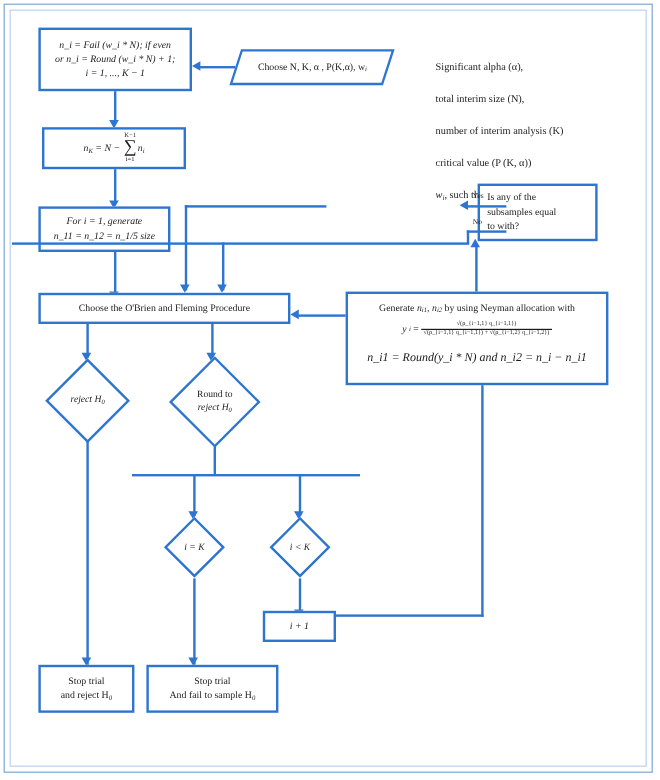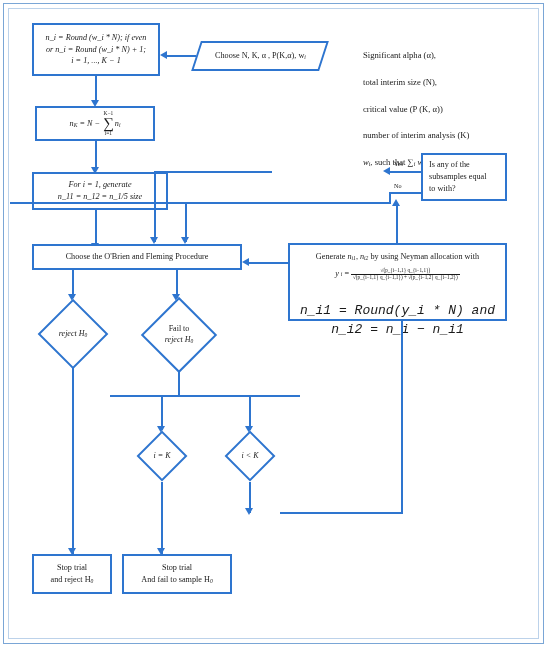--- a/index.html
+++ b/index.html
@@ -171,33 +171,33 @@
 <body>
 
 <div id="page">
 
   <div id="outer-frame"></div>
   <div id="inner-frame"></div>
 
   <div id="legend" style="left:363px; top:36px; width:175px;">
     <div>Significant alpha (α),</div>
     <div>total interim size (N),</div>
+    <div>number of interim analysis (K)</div>
     <div>critical value (P (K, α))</div>
-    <div>number of interim analysis (K)</div>
     <div><span class="mi">w</span><span class="sub mi">i</span><span>, such that ∑</span><span class="sub mi">i</span><span class="mi"> w</span><span class="sub mi">i</span><span> = 1.</span></div>
   </div>
 
   <div class="node para" style="left:196px; top:41px; width:128px; height:30px;">
     <div class="para-inner">
       <span class="para-text"><span>Choose N, K, α , P(K,α), w</span><span class="sub mi">i</span></span>
     </div>
   </div>
 
   <div class="node process" style="left:32px; top:23px; width:128px; height:53px; flex-direction:column;">
-    <span class="boxline mi">n_i = Round (w_i * N); if even</span>
+    <span class="boxline mi">n_i = Fail (w_i * N); if even</span>
     <span class="boxline mi">or n_i = Round (w_i * N) + 1;</span>
     <span class="boxline mi">i = 1, ..., K − 1</span>
   </div>
 
   <div class="ln lnh" style="left:166px; top:55px; width:30px;"></div>
   <div class="arrow arrow-left" style="left:160px; top:51px;"></div>
 
   <div class="ln lnv" style="left:95px; top:76px; height:26px;"></div>
   <div class="arrow arrow-down" style="left:91px; top:100px;"></div>
 
@@ -207,30 +207,30 @@
       <span class="sigma-wrap">
         <span class="lim">K−1</span>
         <span class="sig">∑</span>
         <span class="lim">i=1</span>
       </span><span class="mi">n</span><span class="sub mi">i</span></span>
   </div>
 
   <div class="ln lnv" style="left:95px; top:141px; height:28px;"></div>
   <div class="arrow arrow-down" style="left:91px; top:167px;"></div>
 
-  <div class="node process" style="left:32px; top:172px; width:136px; height:38px; flex-direction:column;">
+  <div class="node process" style="left:32px; top:172px; width:110px; height:38px; flex-direction:column;">
     <span class="boxline mi">For i = 1, generate</span>
     <span class="boxline mi">n_11 = n_12 = n_1/5 size</span>
   </div>
 
   <div class="ln lnv" style="left:95px; top:210px; height:40px;"></div>
   <div class="arrow arrow-down" style="left:91px; top:243px;"></div>
 
 
-  <div class="node process" style="left:421px; top:153px; width:86px; height:48px; flex-direction:column; align-items:flex-start; text-align:right; padding-left:6px;">
+  <div class="node process" style="left:398px; top:153px; width:100px; height:48px; flex-direction:column; align-items:flex-start; text-align:right; padding-left:6px;">
     <span class="boxline">Is any of the</span>
     <span class="boxline">subsamples equal</span>
     <span class="boxline">to with?</span>
   </div>
 
   <div class="ln lnh" style="left:389px; top:171px; width:33px;"></div>
   <div class="arrow arrow-left" style="left:383px; top:167px;"></div>
   <div class="edge-label" style="left:394px; top:160px;">Yes</div>
 
   <div class="ln lnh" style="left:389px; top:192px; width:33px;"></div>
@@ -255,21 +255,21 @@
     <span class="boxline" style="margin-top:5px; display:flex; align-items:center; justify-content:center; gap:2px;">
       <span class="mi">y</span>
         <span class="sub mi">i</span>
       <span>=</span>
       <span class="frac">
         <span class="num" style="font-size:5.2px;">√(p_{i−1,1} q_{i−1,1})</span>
         <span class="den" style="font-size:5.2px;">√(p_{i−1,1} q_{i−1,1}) + √(p_{i−1,2} q_{i−1,2})</span>
       </span>
     </span>
 
-    <span class="boxline mi" style="margin-top:22px; font-size:13px;font-family:Liberation Mono, monospace;">n_i1 = Round(y_i * N) and n_i2 = n_i − n_i1</span>
+    <span class="boxline mi" style="margin-top:11px; font-size:10px;">n_i1 = Round(y_i * N) and n_i2 = n_i − n_i1</span>
   </div>
 
   <div class="ln lnh" style="left:248px; top:262px; width:40px;"></div>
   <div class="arrow arrow-left" style="left:242px; top:258px;"></div>
 
   <div class="ln lnv" style="left:396px; top:205px; height:38px;"></div>
   <div class="arrow arrow-up" style="left:392px; top:199px;"></div>
 
   <div class="ln lnv" style="left:72px; top:270px; height:28px;"></div>
   <div class="arrow arrow-down" style="left:68px; top:294px;"></div>
@@ -280,21 +280,21 @@
     <div class="dshape" style="width:50px; height:50px;"></div>
     <div class="dlabel">
       <span><span class="mi">reject H</span><span class="sub mi">0</span></span>
     </div>
   </div>
 
   <div class="diamond" style="left:132px; top:298px; width:94px; height:74px;">
     <div class="dshape" style="width:54px; height:54px;"></div>
     <div class="dlabel">
       <span>
-        <span class="boxline">Fail to</span>
+        <span class="boxline">Round to</span>
         <span class="boxline"><span class="mi">reject H</span><span class="sub mi">0</span></span>
       </span>
     </div>
   </div>
 
   <div class="ln lnv" style="left:72px; top:368px; height:186px;"></div>
   <div class="arrow arrow-down" style="left:68px; top:548px;"></div>
 
   <div class="ln lnv" style="left:178px; top:372px; height:24px;"></div>
   <div class="ln lnh" style="left:110px; top:395px; width:190px;"></div>
@@ -316,20 +316,23 @@
       <span class="mi">i = K</span>
     </div>
   </div>
 
   <div class="ln lnv" style="left:161px; top:482px; height:72px;"></div>
   <div class="arrow arrow-down" style="left:157px; top:548px;"></div>
 
   <div class="ln lnv" style="left:249px; top:482px; height:31px;"></div>
   <div class="arrow arrow-down" style="left:245px; top:508px;"></div>
 
+  <div class="node process" style="left:219px; top:509px; width:61px; height:26px;">
+    <span class="mi">i + 1</span>
+  </div>
 
   <div class="ln lnh" style="left:280px; top:512px; width:123px;"></div>
   <div class="ln lnv" style="left:401px; top:321px; height:193px;"></div>
 
   <div class="node process" style="left:32px; top:554px; width:80px; height:40px; flex-direction:column;">
     <span class="boxline">Stop trial</span>
     <span class="boxline"><span>and reject H</span><span class="sub mi">0</span></span>
   </div>
 
   <div class="node process" style="left:122px; top:554px; width:110px; height:40px; flex-direction:column;">

